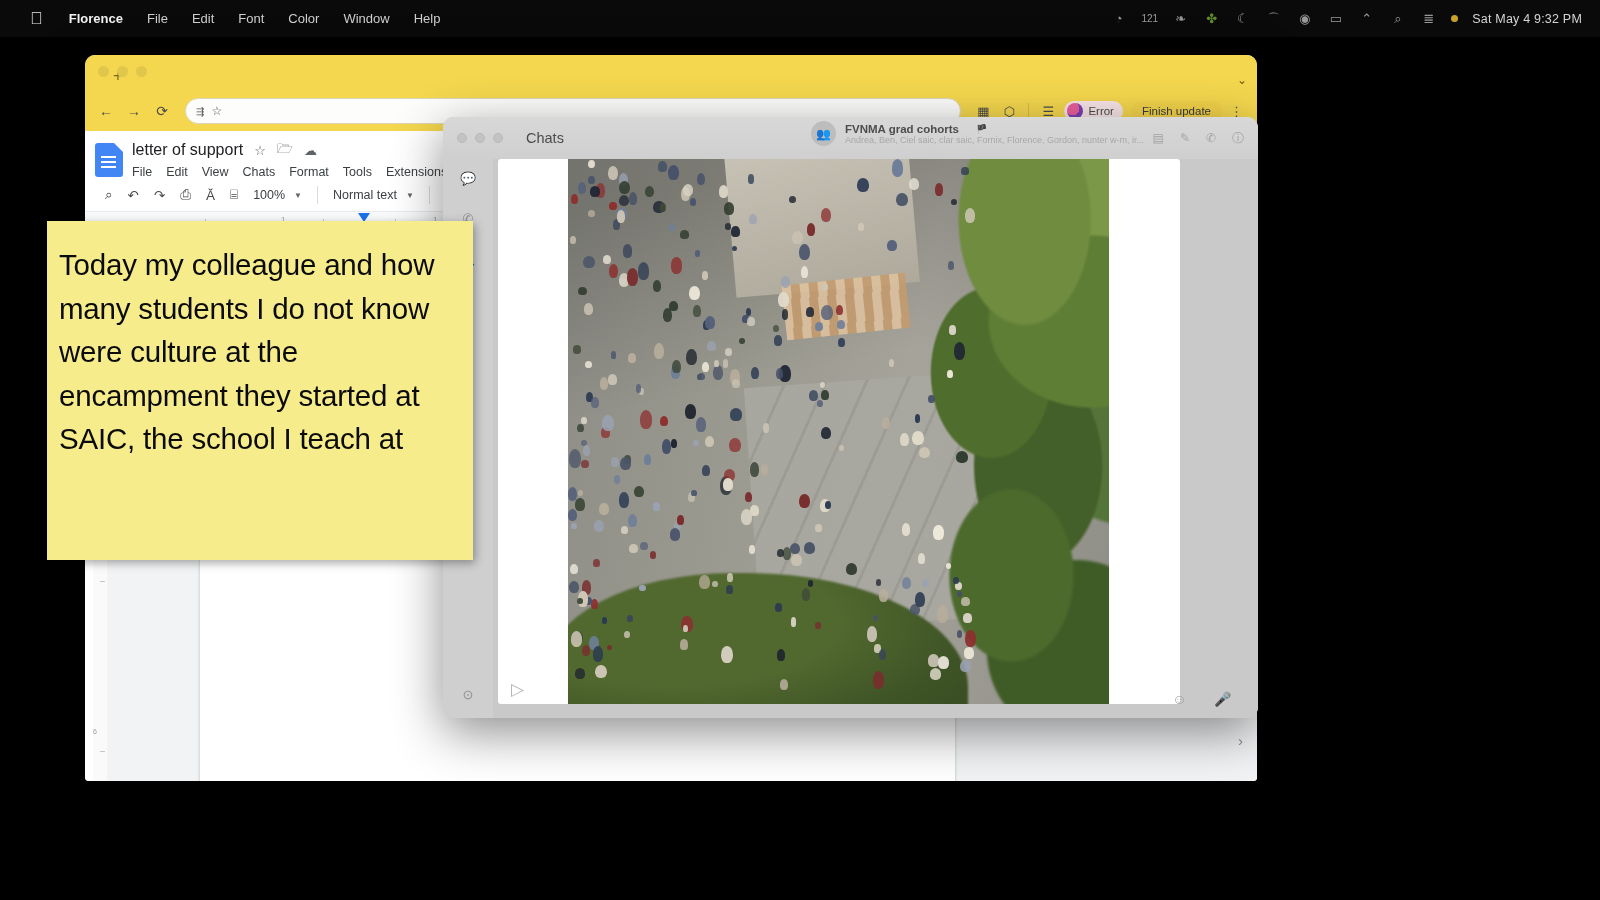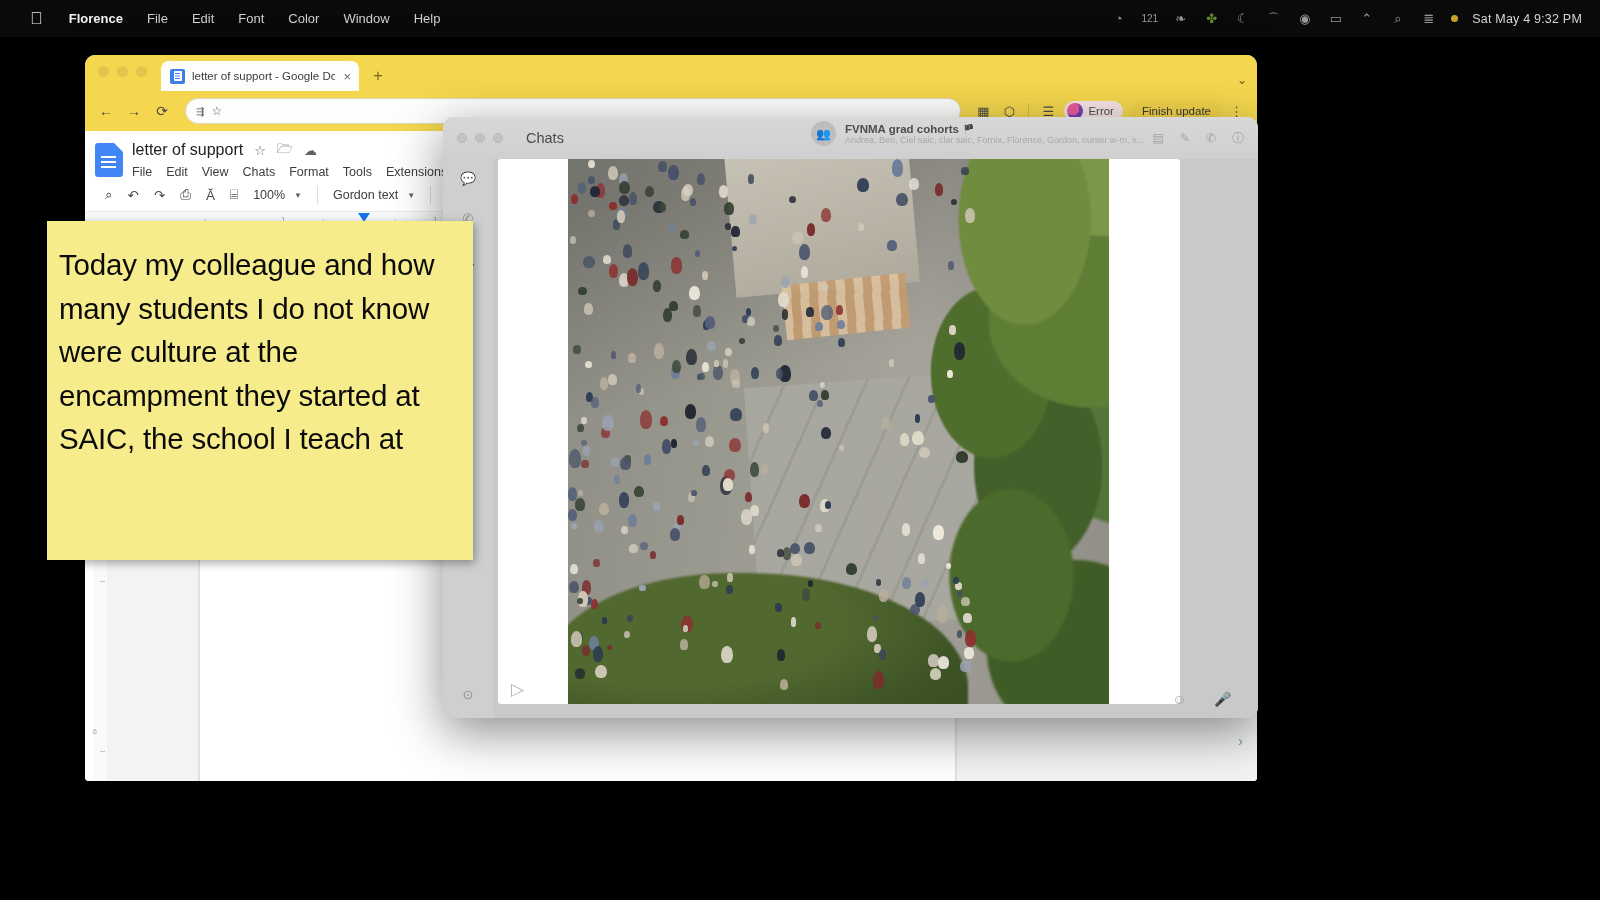--- a/index.html
+++ b/index.html
@@ -188,21 +188,21 @@
   #chat-titlebar .ct-label { margin-left: 23px; font-size: 14.5px; color: #4a4a4a; }
   .ct-mini { margin-left: auto; display: flex; align-items: center; gap: 16px; }
   .ct-mini .mi { font-size: 12px; color: #a3a3a3; }
   #chat-group {
     position: absolute; left: 368px; top: 4px; display: flex; align-items: center; gap: 9px;
   }
   .grp-av {
     width: 25px; height: 25px; border-radius: 50%; background: #bdbdbd;
     display: flex; align-items: center; justify-content: center; color: #f2f2f2; font-size: 12px;
   }
-  .grp-name { font-size: 11.5px; font-weight: bold; color: #4d4d4d; display:flex; gap:4px; align-items:center;}
+  .grp-name { font-size: 11.5px; font-weight: bold; color: #4d4d4d; display:flex; gap:17px; align-items:center;}
   .grp-members { font-size: 9px; color: #a8a8a8; white-space: nowrap;
     max-width: 300px; overflow: hidden; text-overflow: ellipsis; }
   .grp-flag { font-size: 9px; }
 
   #chat-side {
     position: absolute; left: 0; top: 42px; bottom: 0; width: 50px;
     display: flex; flex-direction: column; align-items: center;
     gap: 25px; padding-top: 12px;
   }
   #chat-side .sideico { font-size: 13px; color: #8f8f8f; }
@@ -326,27 +326,20 @@
   </div>
 </div>
 
 <div id="browser">
 
   <div id="tabstrip">
     <div class="traffic">
       <span></span>
       <span></span>
       <span></span>
-    </div>
-    <div class="tab">
-      <span class="favicon">
-          <i></i>
-        </span>
-      <span class="tab-title">letter of support - Google Do</span>
-      <span class="tab-close">×</span>
     </div>
     <span class="newtab">+</span>
     <span class="tabstrip-right">⌄</span>
   </div>
 
   <div id="omnibar">
     <span class="navbtn">←</span>
     <span class="navbtn">→</span>
     <span class="navbtn">⟳</span>
     <div id="urlbox">
@@ -394,21 +387,21 @@
       <span class="tb-ico">↷</span>
       <span class="tb-ico">⎙</span>
       <span class="tb-ico">Ǎ</span>
       <span class="tb-ico">⌸</span>
       <span class="zoom-sel">
         <span>100%</span>
         <span class="caret">▼</span>
       </span>
       <span class="tb-sep"></span>
       <span class="style-sel">
-        <span>Gordon text</span>
+        <span>Normal text</span>
         <span class="caret">▼</span>
       </span>
       <span class="tb-sep"></span>
     </div>
 
     <div id="ruler-h">
       <span class="rtick" style="left:120px;"></span>
       <span class="rmark" style="left:196px;">1</span>
       <span class="rtick" style="left:238px;"></span>
       <span class="indent"></span>

